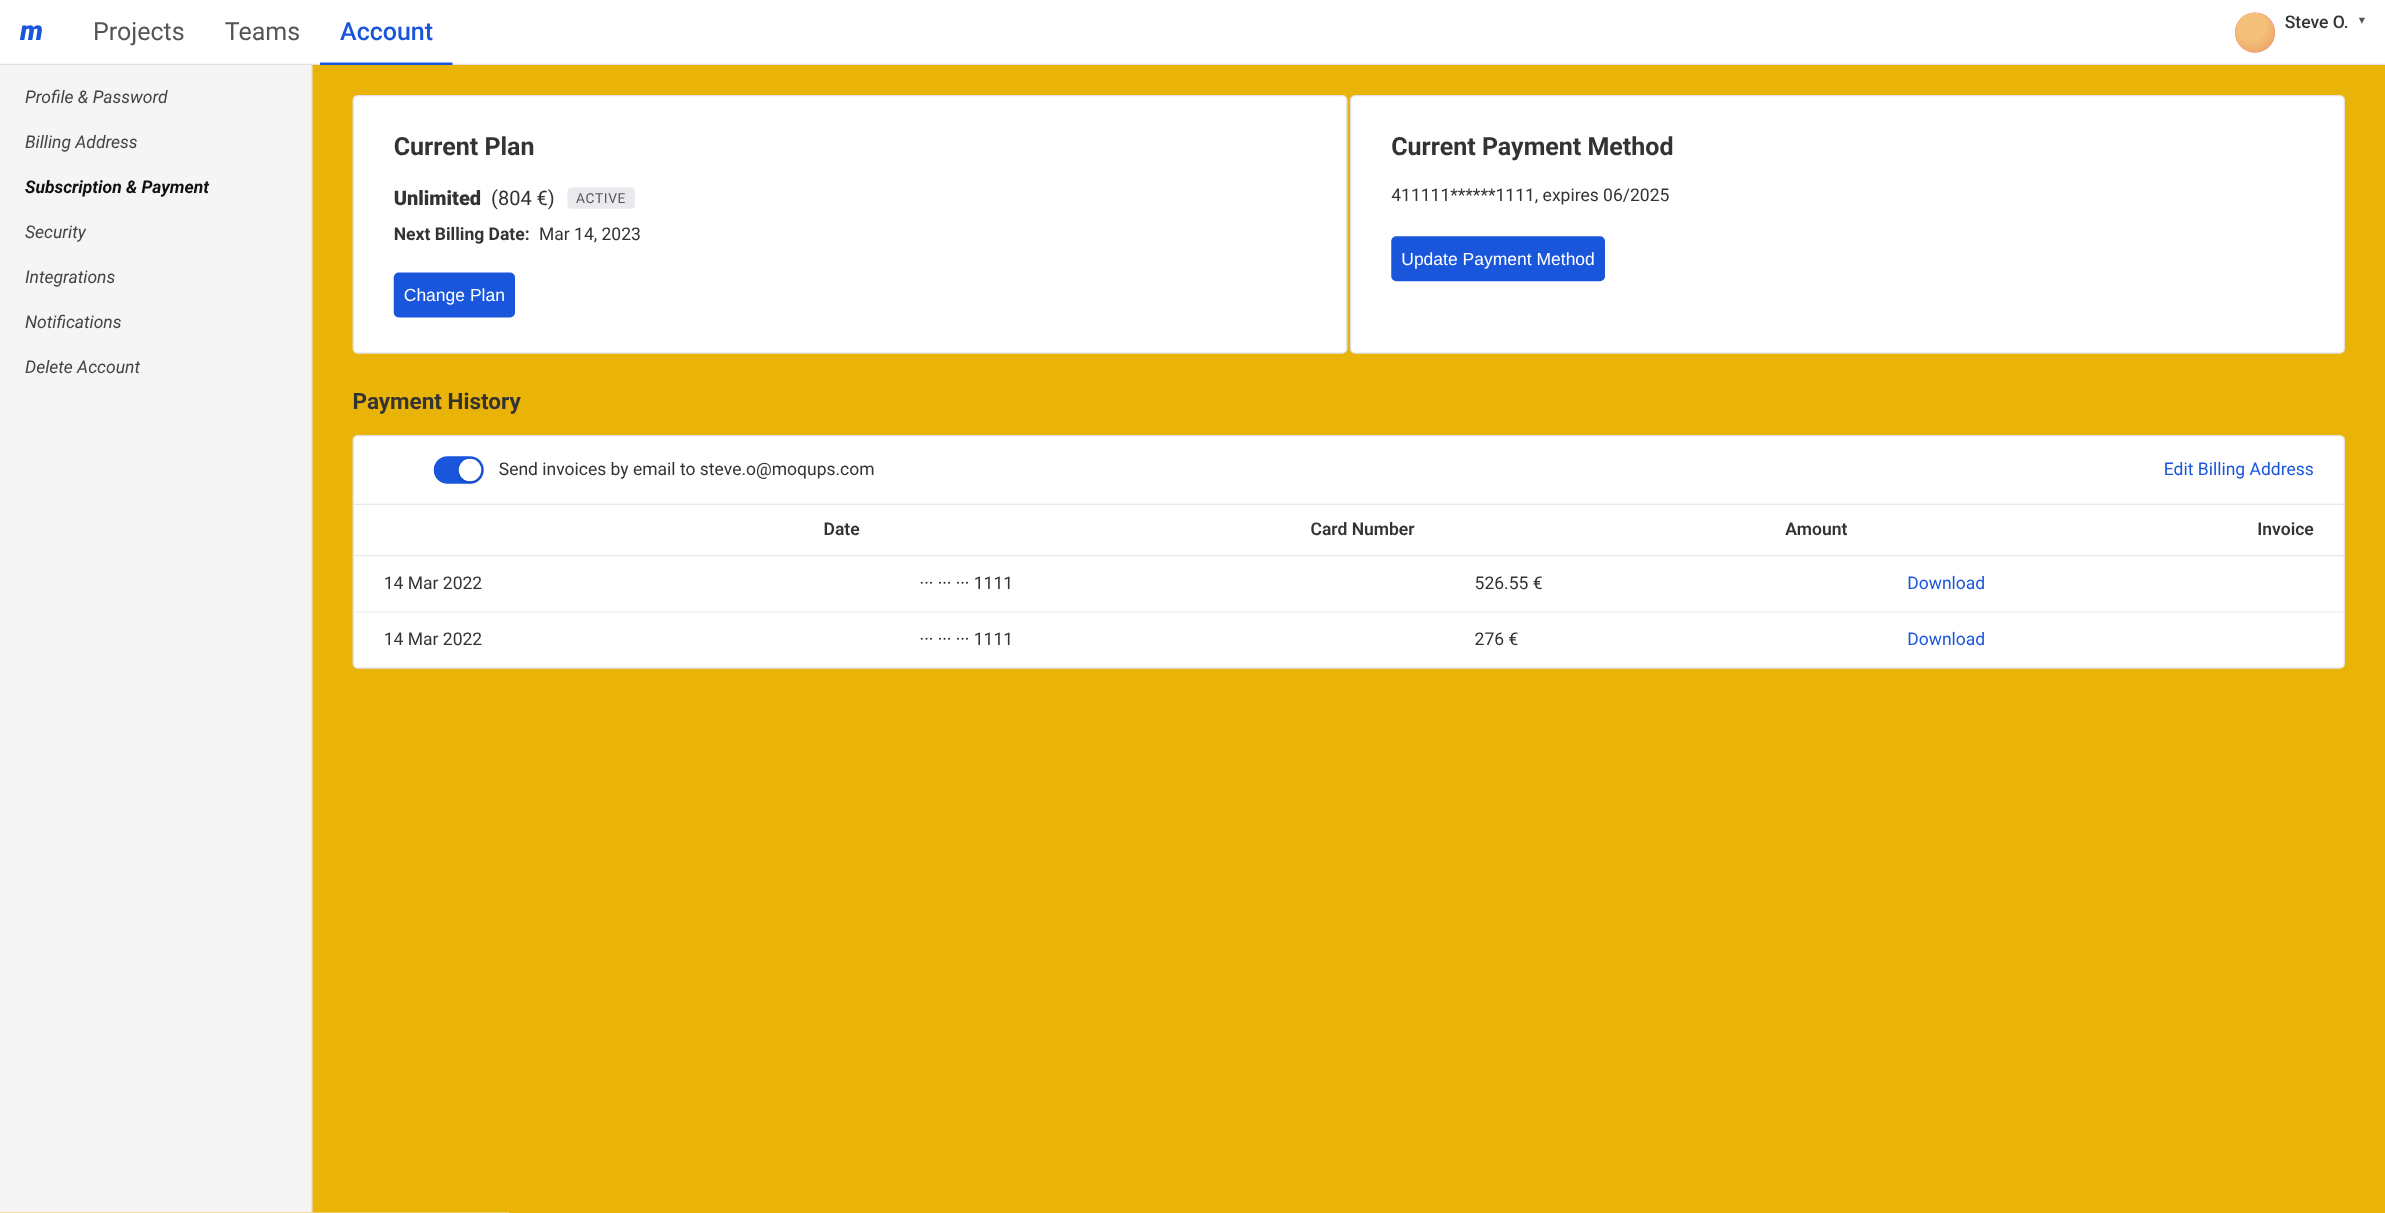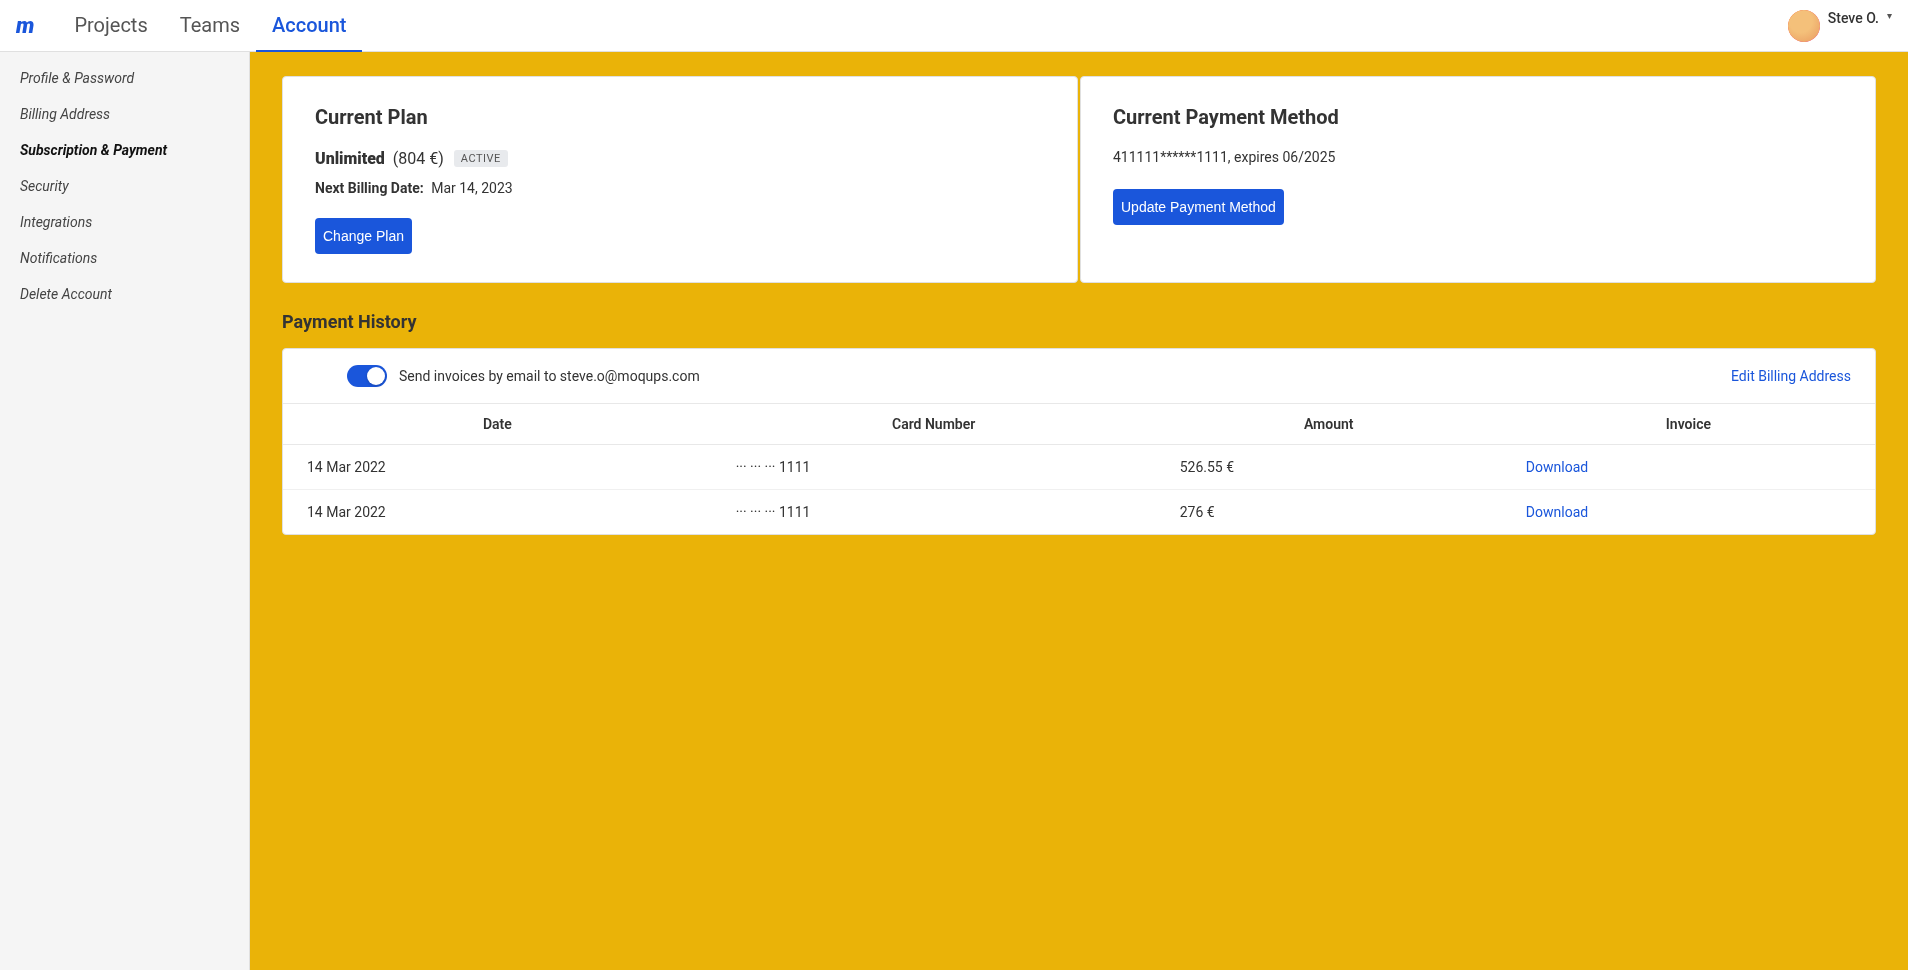--- a/index.html
+++ b/index.html
@@ -89,21 +89,21 @@
     }
     .toggle-thumb {
       width: 18px; height: 18px; border-radius: 50%; background: #fff;
       position: absolute; top: 2px; right: 2px; box-shadow: 0 1px 3px rgba(0,0,0,0.2);
     }
     .edit-billing-link { color: #1a56db; font-size: 14px; cursor: pointer; text-decoration: none; }
 
     
     .payment-table { width: 100%; border-collapse: collapse; }
     .payment-table th {
-      text-align: center; padding: 12px 24px; font-size: 14px; font-weight: 600;
+      text-align: right; padding: 12px 24px; font-size: 14px; font-weight: 600;
       color: #333; border-bottom: 1px solid #e8e8e8;
     }
     .payment-table td {
       padding: 14px 24px; font-size: 14px; color: #333;
       border-bottom: 1px solid #f0f0f0;
     }
     .payment-table tr:last-child td { border-bottom: none; }
     .download-link { color: #1a56db; cursor: pointer; text-decoration: none; }
   </style>
 </head>

